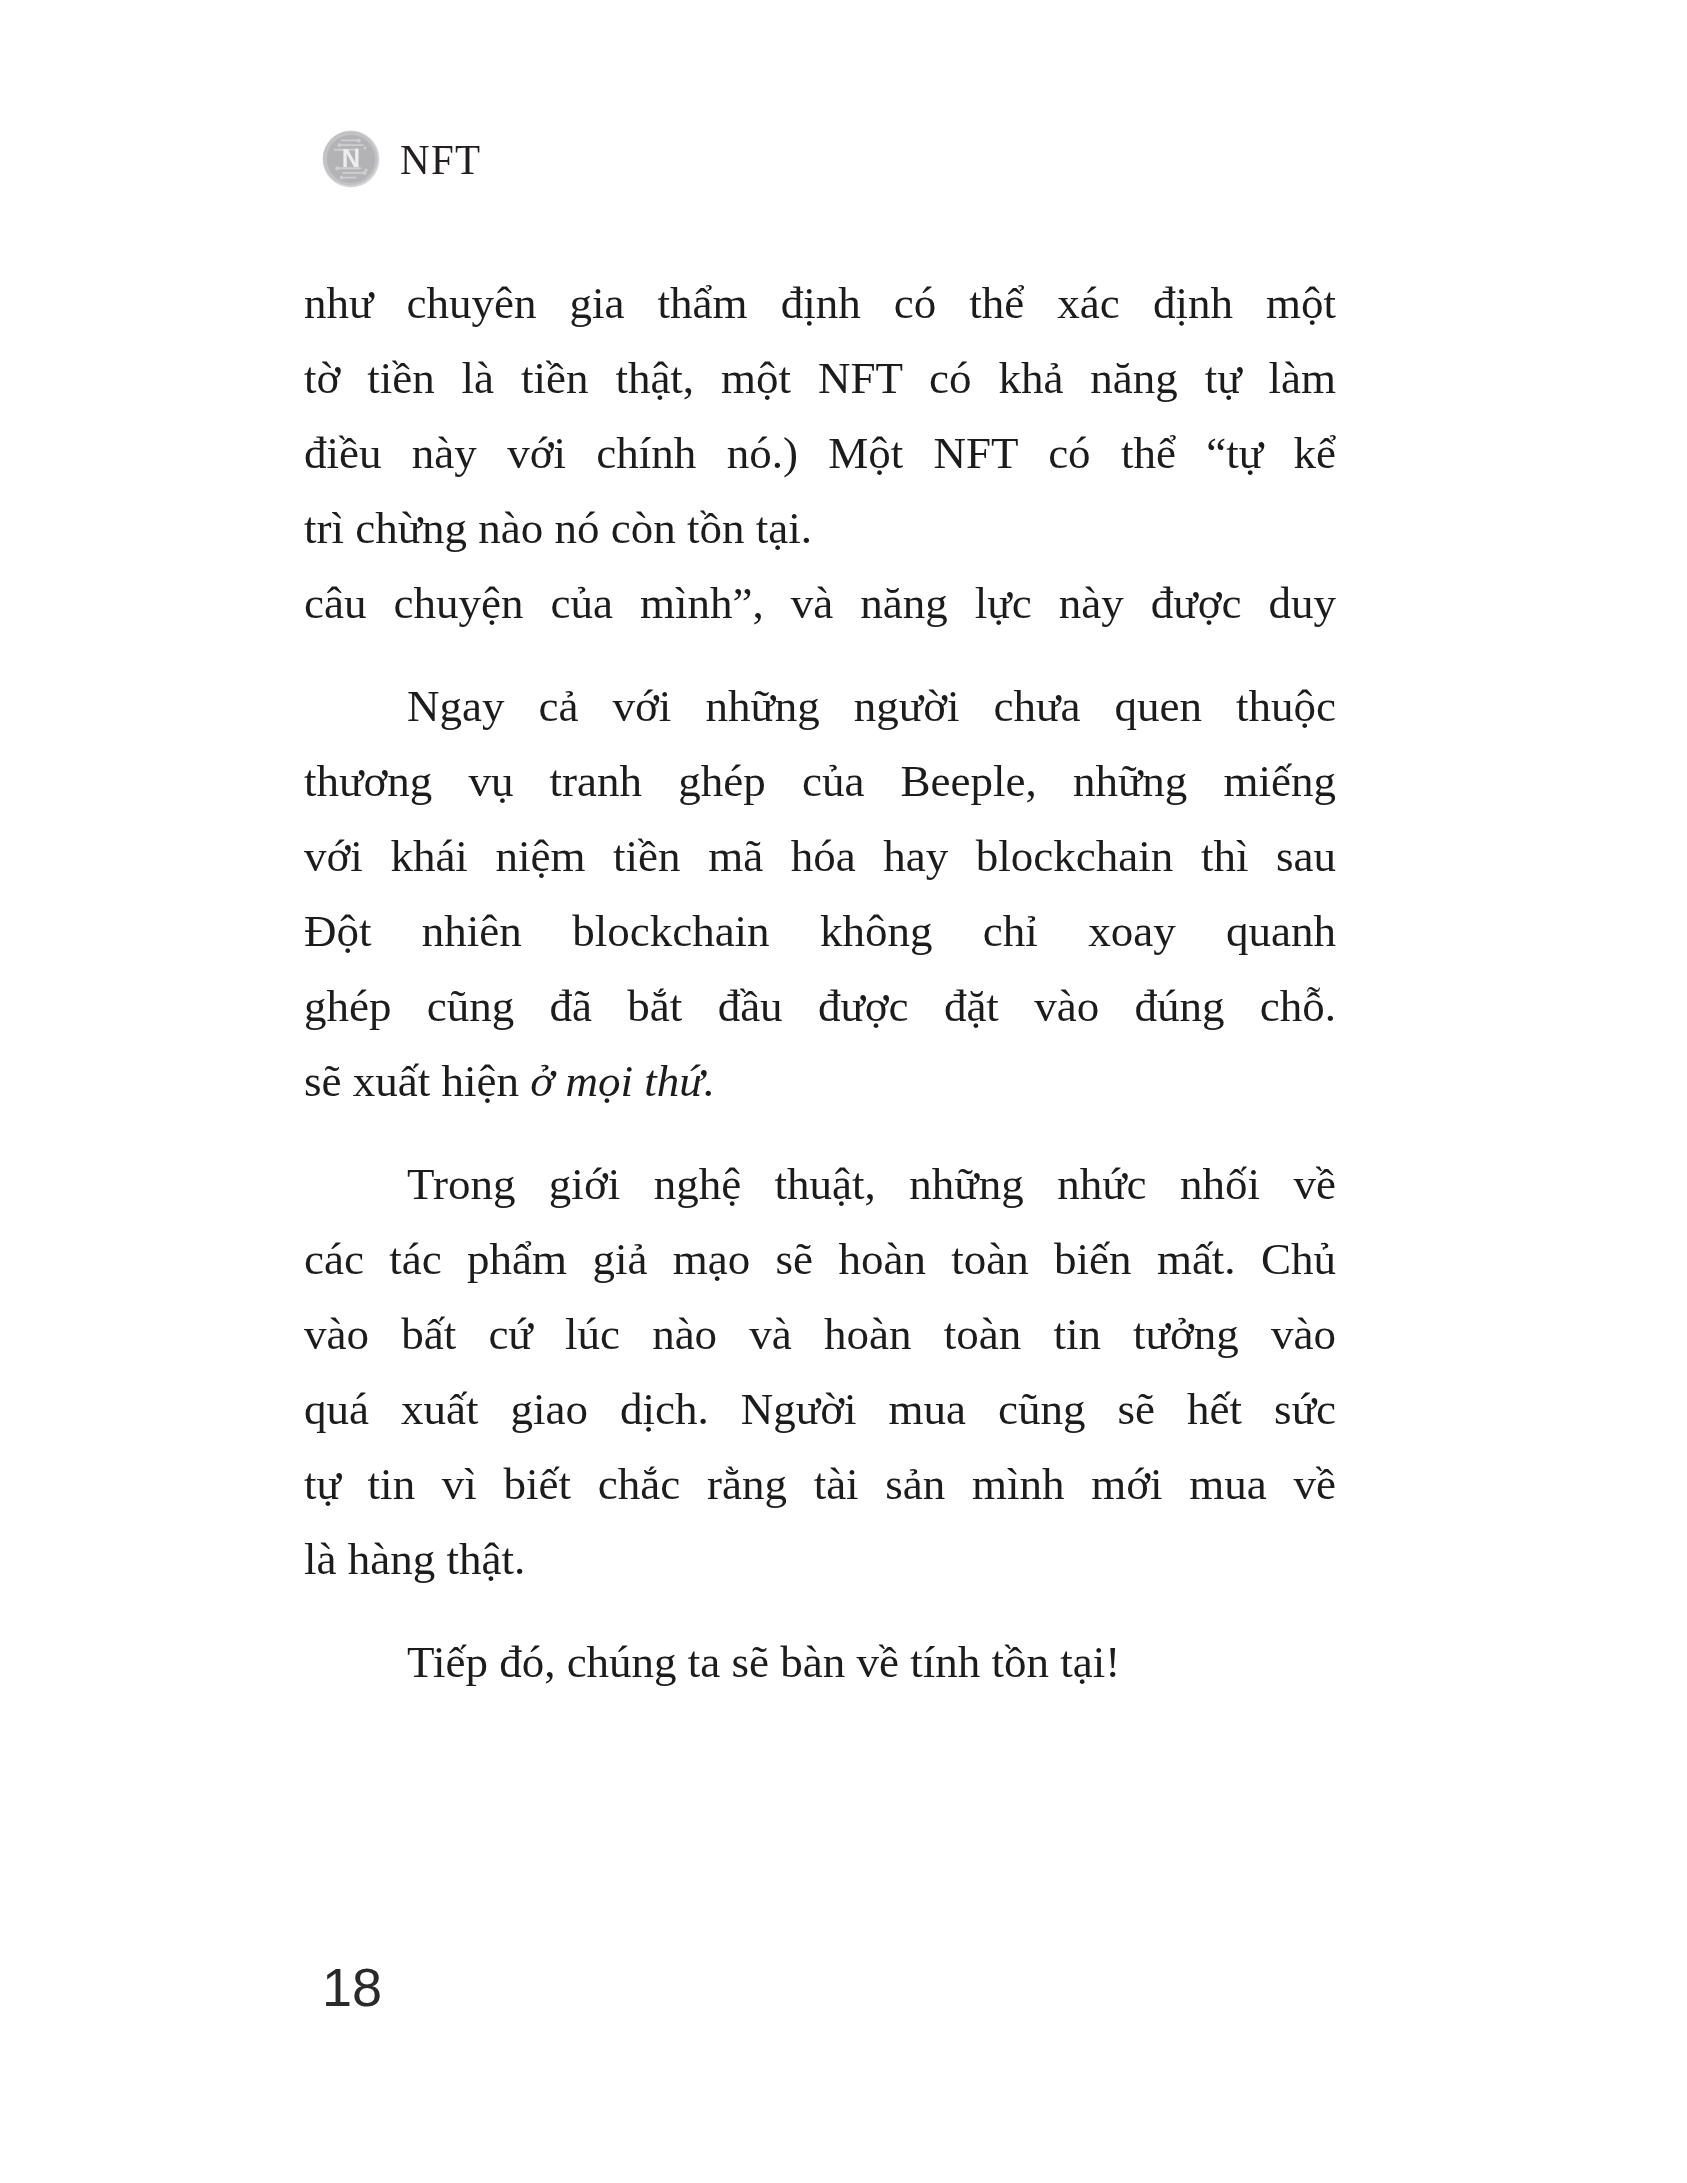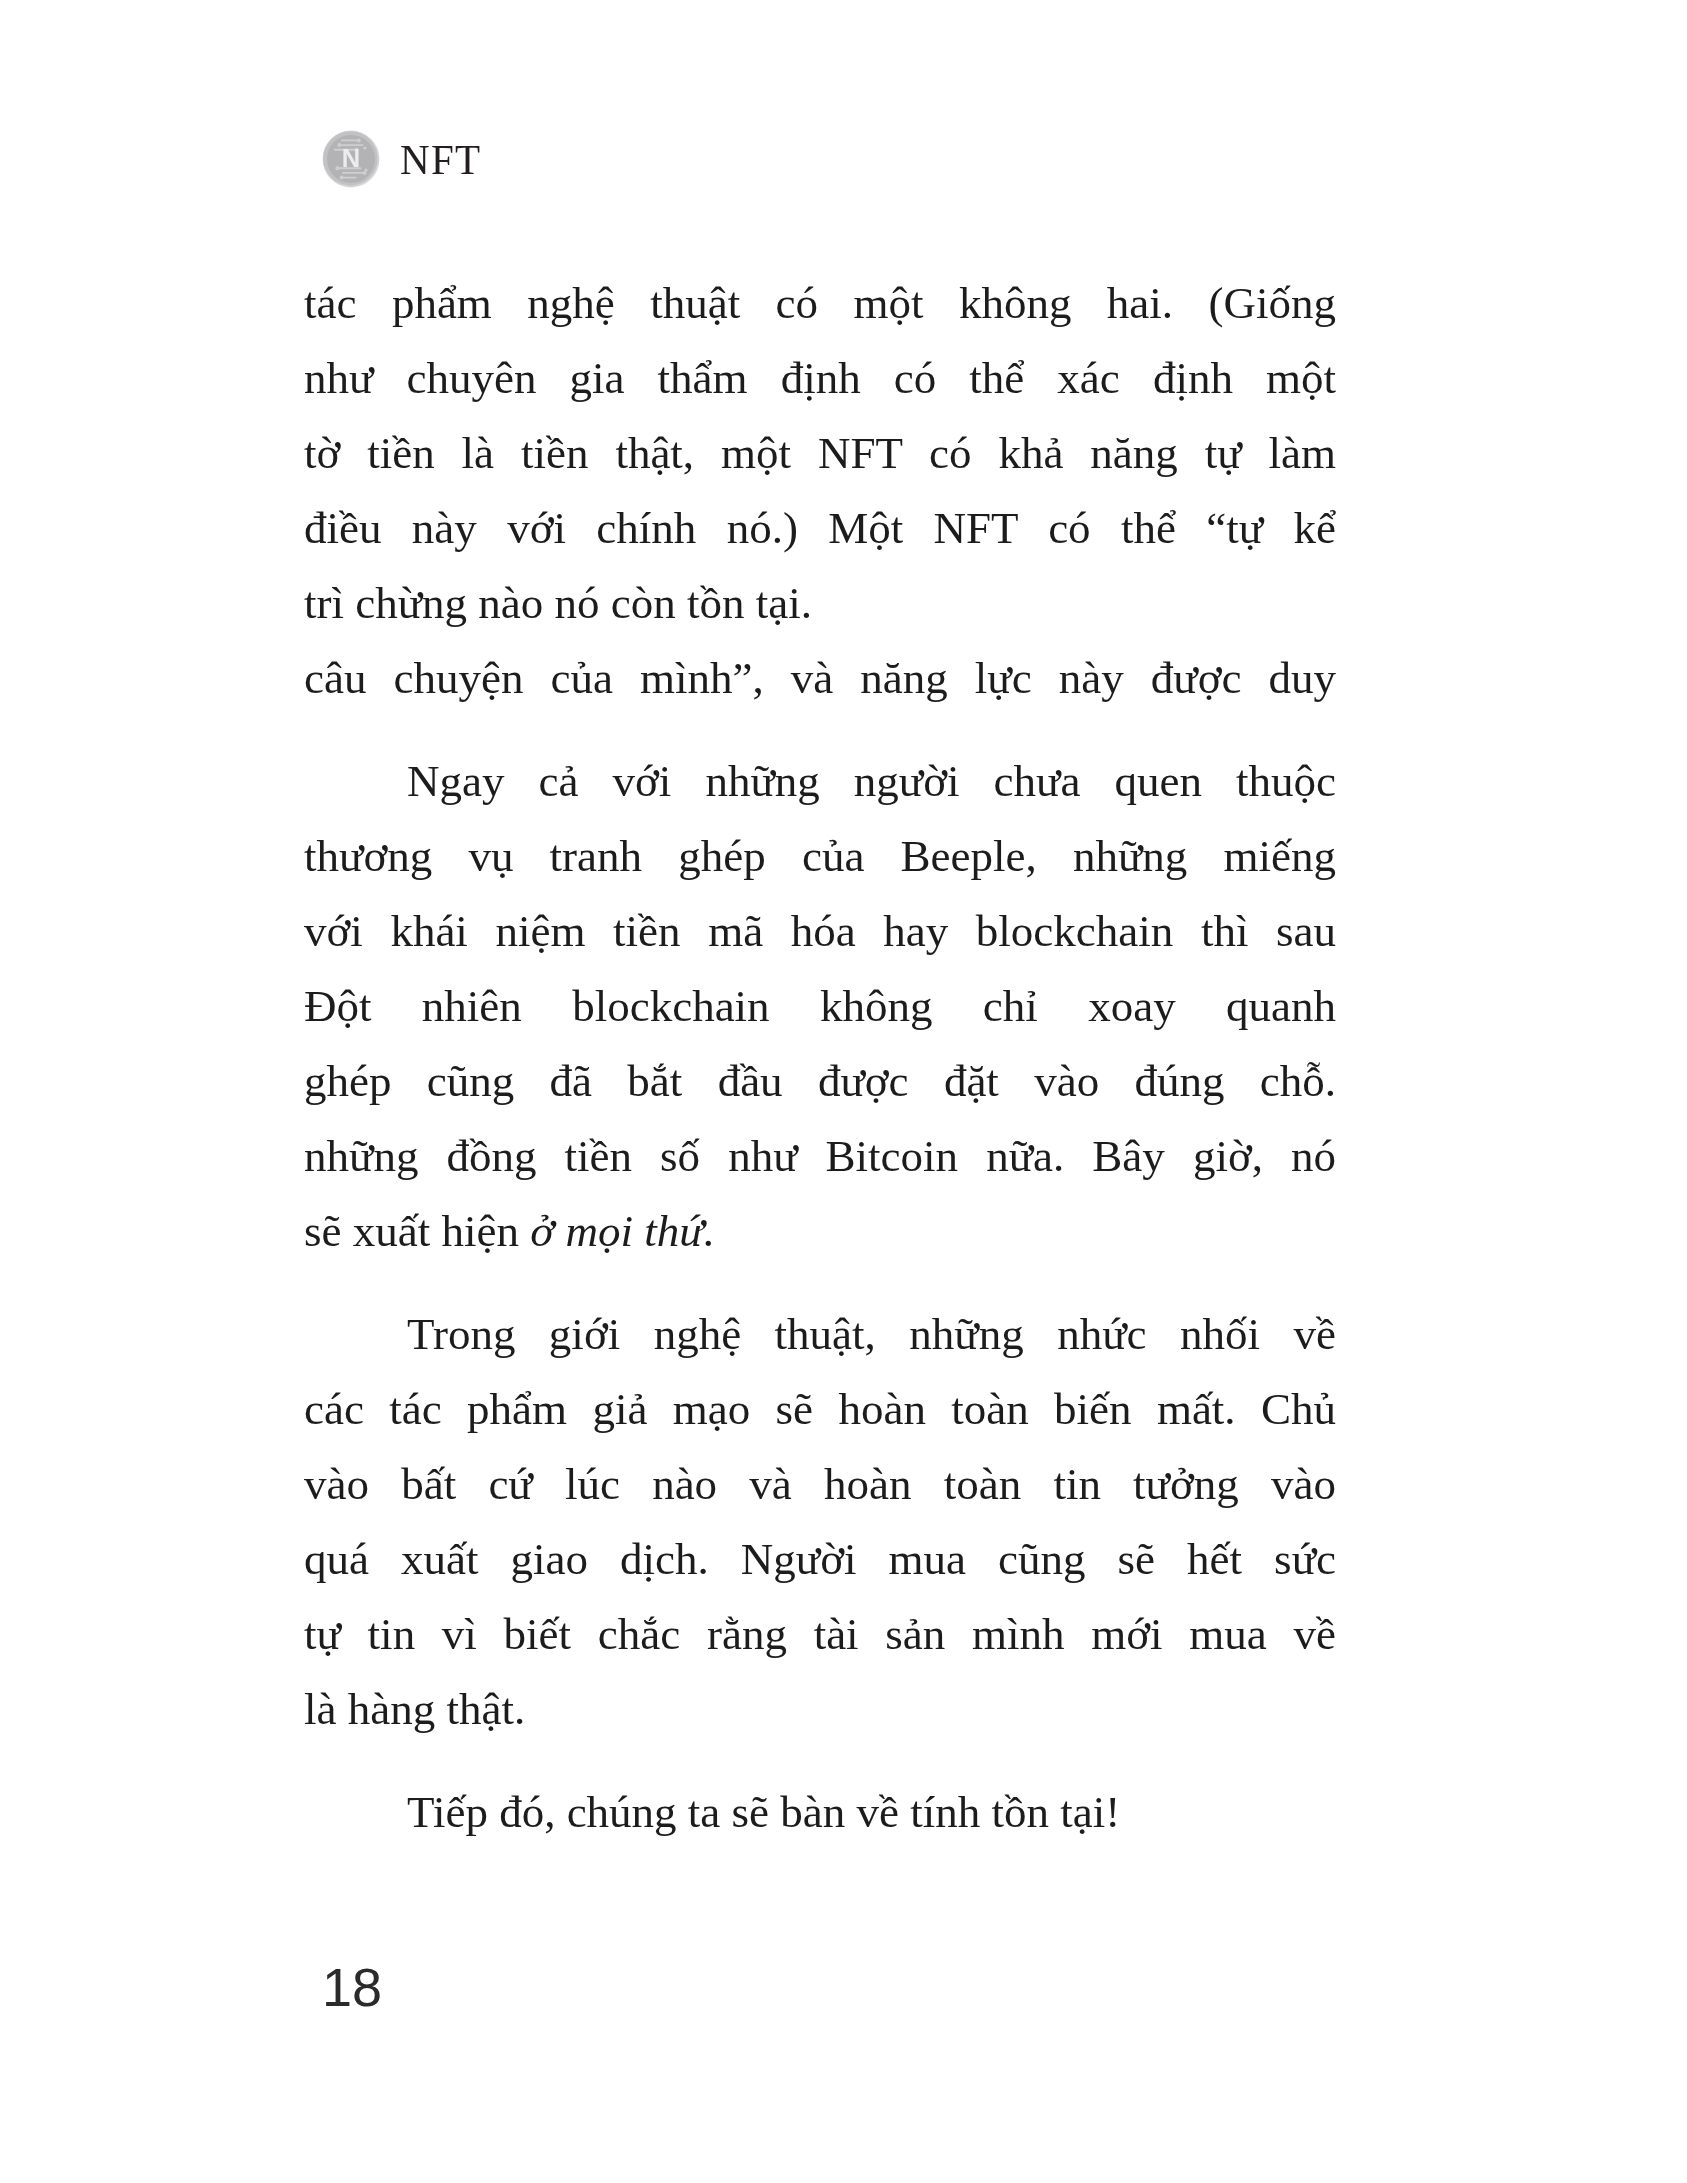--- a/index.html
+++ b/index.html
@@ -88,34 +88,32 @@
         <circle cx="76" cy="69" r="2.6" stroke="none"></circle>
       </g>
       <text x="50" y="64.5" text-anchor="middle" font-family="Liberation Sans, DejaVu Sans, sans-serif" font-size="44" font-weight="bold" fill="#ededef">N</text>
     </svg>
     <span class="brand">NFT</span>
   </header>
 
   <main class="body-text">
 
   <div class="paragraph">
-        <div class="line"><span>tác phẩm nghệ thuật có một không hai. (Giống</span></div>
         <div class="line"><span>như chuyên gia thẩm định có thể xác định một</span></div>
         <div class="line"><span>tờ tiền là tiền thật, một NFT có khả năng tự làm</span></div>
         <div class="line"><span>điều này với chính nó.) Một NFT có thể “tự kể</span></div>
         <div class="line para-last"><span>trì chừng nào nó còn tồn tại.</span></div>
         <div class="line"><span>câu chuyện của mình”, và năng lực này được duy</span></div>
       </div>
       <div class="paragraph">
         <div class="line indented"><span>Ngay cả với những người chưa quen thuộc</span></div>
         <div class="line"><span>thương vụ tranh ghép của Beeple, những miếng</span></div>
         <div class="line"><span>với khái niệm tiền mã hóa hay blockchain thì sau</span></div>
         <div class="line"><span>Đột nhiên blockchain không chỉ xoay quanh</span></div>
         <div class="line"><span>ghép cũng đã bắt đầu được đặt vào đúng chỗ.</span></div>
-        <div class="line"><span>những đồng tiền số như Bitcoin nữa. Bây giờ, nó</span></div>
         <div class="line para-last"><span>sẽ xuất hiện </span><span class="italic">ở mọi thứ.</span></div>
       </div>
       <div class="paragraph">
         <div class="line indented"><span>Trong giới nghệ thuật, những nhức nhối về</span></div>
         <div class="line"><span>các tác phẩm giả mạo sẽ hoàn toàn biến mất. Chủ</span></div>
         <div class="line"><span>vào bất cứ lúc nào và hoàn toàn tin tưởng vào</span></div>
         <div class="line"><span>quá xuất giao dịch. Người mua cũng sẽ hết sức</span></div>
         <div class="line"><span>tự tin vì biết chắc rằng tài sản mình mới mua về</span></div>
         <div class="line para-last"><span>là hàng thật.</span></div>
       </div>

